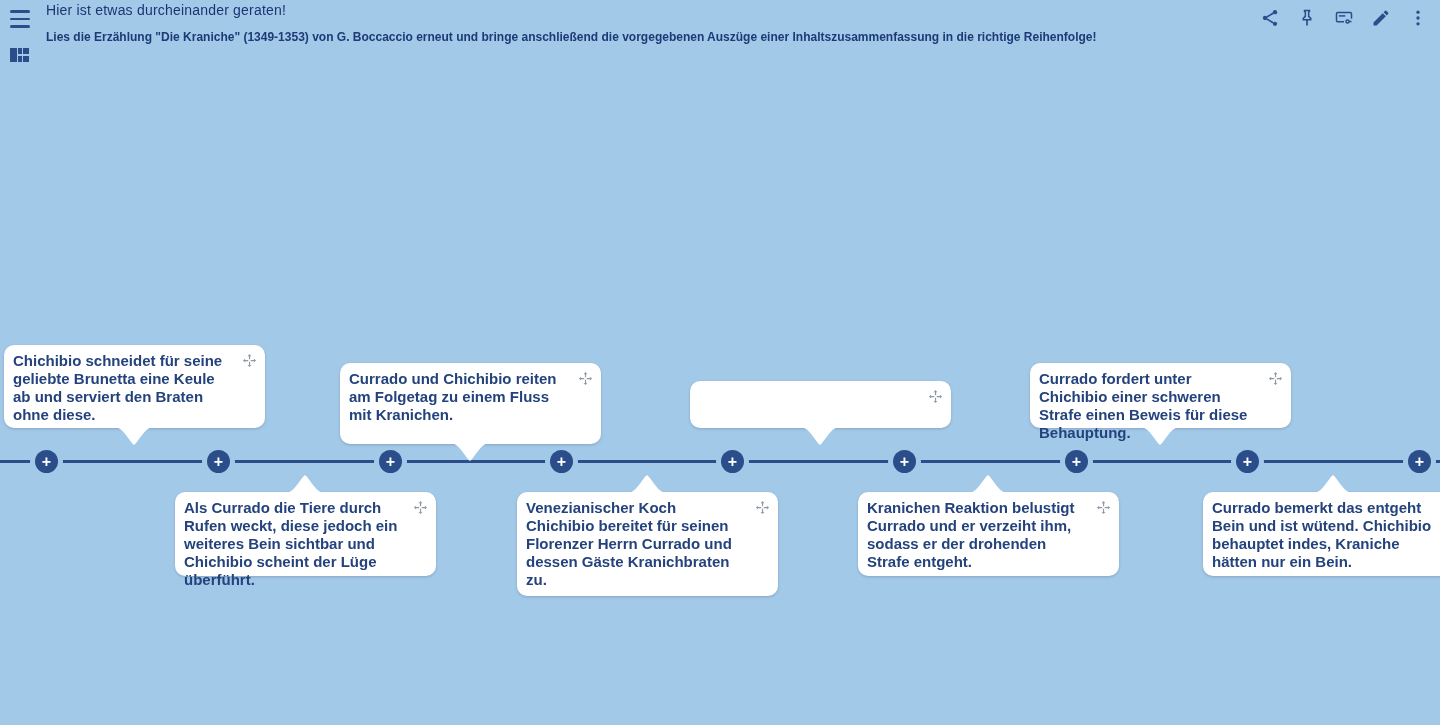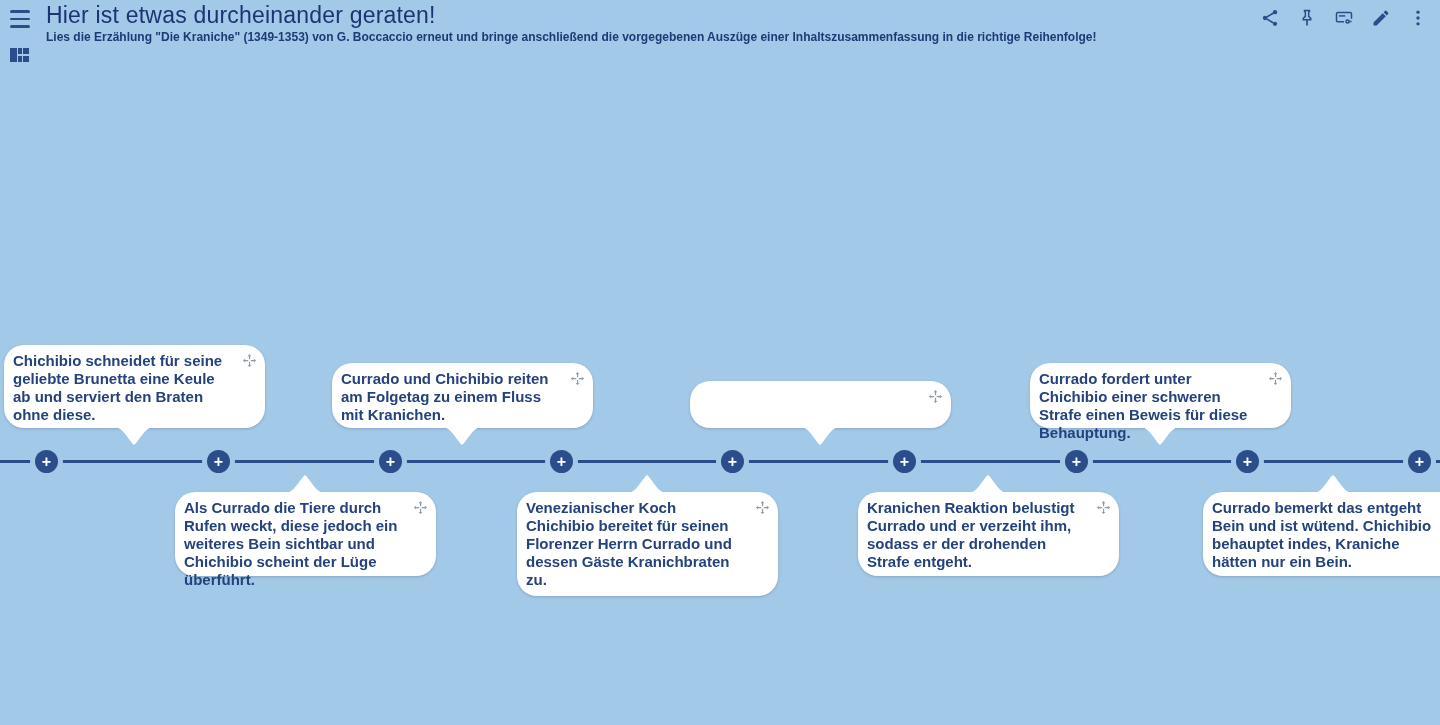--- a/index.html
+++ b/index.html
@@ -14,41 +14,41 @@
   body{
     background:var(--bg);
     font-family:"Liberation Sans", sans-serif;
     position:relative;
     color:var(--navy-text);
   }
   
   .menu-btn{position:absolute;left:10px;top:10px;width:20px;height:18px;
     display:flex;flex-direction:column;justify-content:space-between;cursor:pointer;}
   .menu-btn span{display:block;height:2.6px;background:var(--navy-ui);border-radius:2px;}
-  .page-title{position:absolute;left:46px;top:2px;font-size:23px;font-weight:400;
+  .page-title{position:absolute;left:46px;top:2px;font-size:14px;font-weight:400;
     color:#1d3472;letter-spacing:.2px;white-space:nowrap;}
   .page-subtitle{position:absolute;left:46px;top:30px;font-size:12px;font-weight:700;
     color:#1d3a76;white-space:nowrap;}
   .app-logo{position:absolute;left:10px;top:48px;width:19px;height:14px;
     display:grid;grid-template-columns:7px 4px 6px;grid-template-rows:6px 6px;gap:2px 1px;}
   .app-logo i{background:var(--navy-ui);display:block;}
   .app-logo i.tall{grid-row:1/3;}
   
   .toolbar{position:absolute;right:12px;top:8px;display:flex;gap:17px;align-items:center;}
   .tb-icon{width:20px;height:20px;cursor:pointer;display:flex;align-items:center;justify-content:center;}
   .tb-icon svg{width:20px;height:20px;}
   
   .timeline-line{position:absolute;left:0;right:0;top:460px;height:3px;background:var(--navy-ui);}
   .plus-btn{position:absolute;top:450px;width:23px;height:23px;border-radius:50%;
     background:var(--navy-ui);color:#fff;border:none;cursor:pointer;
     box-shadow:0 0 0 5px var(--bg);
     font-size:16px;font-weight:700;line-height:21px;text-align:center;
     font-family:"Liberation Sans", sans-serif;padding:0;}
   
-  .card{position:absolute;width:261px;background:var(--card-bg);border-radius:20px;
+  .card{position:absolute;width:261px;background:var(--card-bg);border-radius:10px;
     padding:7px 30px 7px 9px;box-shadow:0 1px 3px rgba(0,0,0,.18);}
   .card .txt{font-size:15px;line-height:18px;font-weight:700;color:#24437c;}
   .tail{position:absolute;left:112px;width:36px;height:18px;}
   .tail-down{bottom:-17px;}
   .tail-up{top:-17px;}
   .drag-handle{position:absolute;top:8px;right:8px;width:15px;height:15px;cursor:move;}
   .drag-handle svg{width:15px;height:15px;display:block;}
 </style>
 </head>
 <body>
@@ -122,21 +122,21 @@
   <span class="drag-handle">
     <svg viewBox="0 0 24 24" fill="#8f99a4">
         <path d="M12 1.5 15 5h-2v5h-1.9V5h-2.1zM1.5 12 5 9v2h5v2H5v2zM12 22.5 9 19h2.1v-5H13v5h2zM22.5 12 19 15v-2h-5v-2h5V9z"></path>
       </svg>
   </span>
   <svg class="tail tail-down" viewBox="0 0 36 18">
       <path d="M0,0 H36 C28,2 23,14 18,18 C13,14 8,2 0,0 Z" fill="#ffffff"></path>
     </svg>
 </div>
 
-<div class="card" style="left:332px;top:363px;height:65px">
+<div class="card" style="left:340px;top:363px;height:81px">
   <span class="txt">Currado und Chichibio reiten am Folgetag zu einem Fluss mit Kranichen.</span>
   <span class="drag-handle">
     <svg viewBox="0 0 24 24" fill="#8f99a4">
         <path d="M12 1.5 15 5h-2v5h-1.9V5h-2.1zM1.5 12 5 9v2h5v2H5v2zM12 22.5 9 19h2.1v-5H13v5h2zM22.5 12 19 15v-2h-5v-2h5V9z"></path>
       </svg>
   </span>
   <svg class="tail tail-down" viewBox="0 0 36 18">
       <path d="M0,0 H36 C28,2 23,14 18,18 C13,14 8,2 0,0 Z" fill="#ffffff"></path>
     </svg>
 </div>

